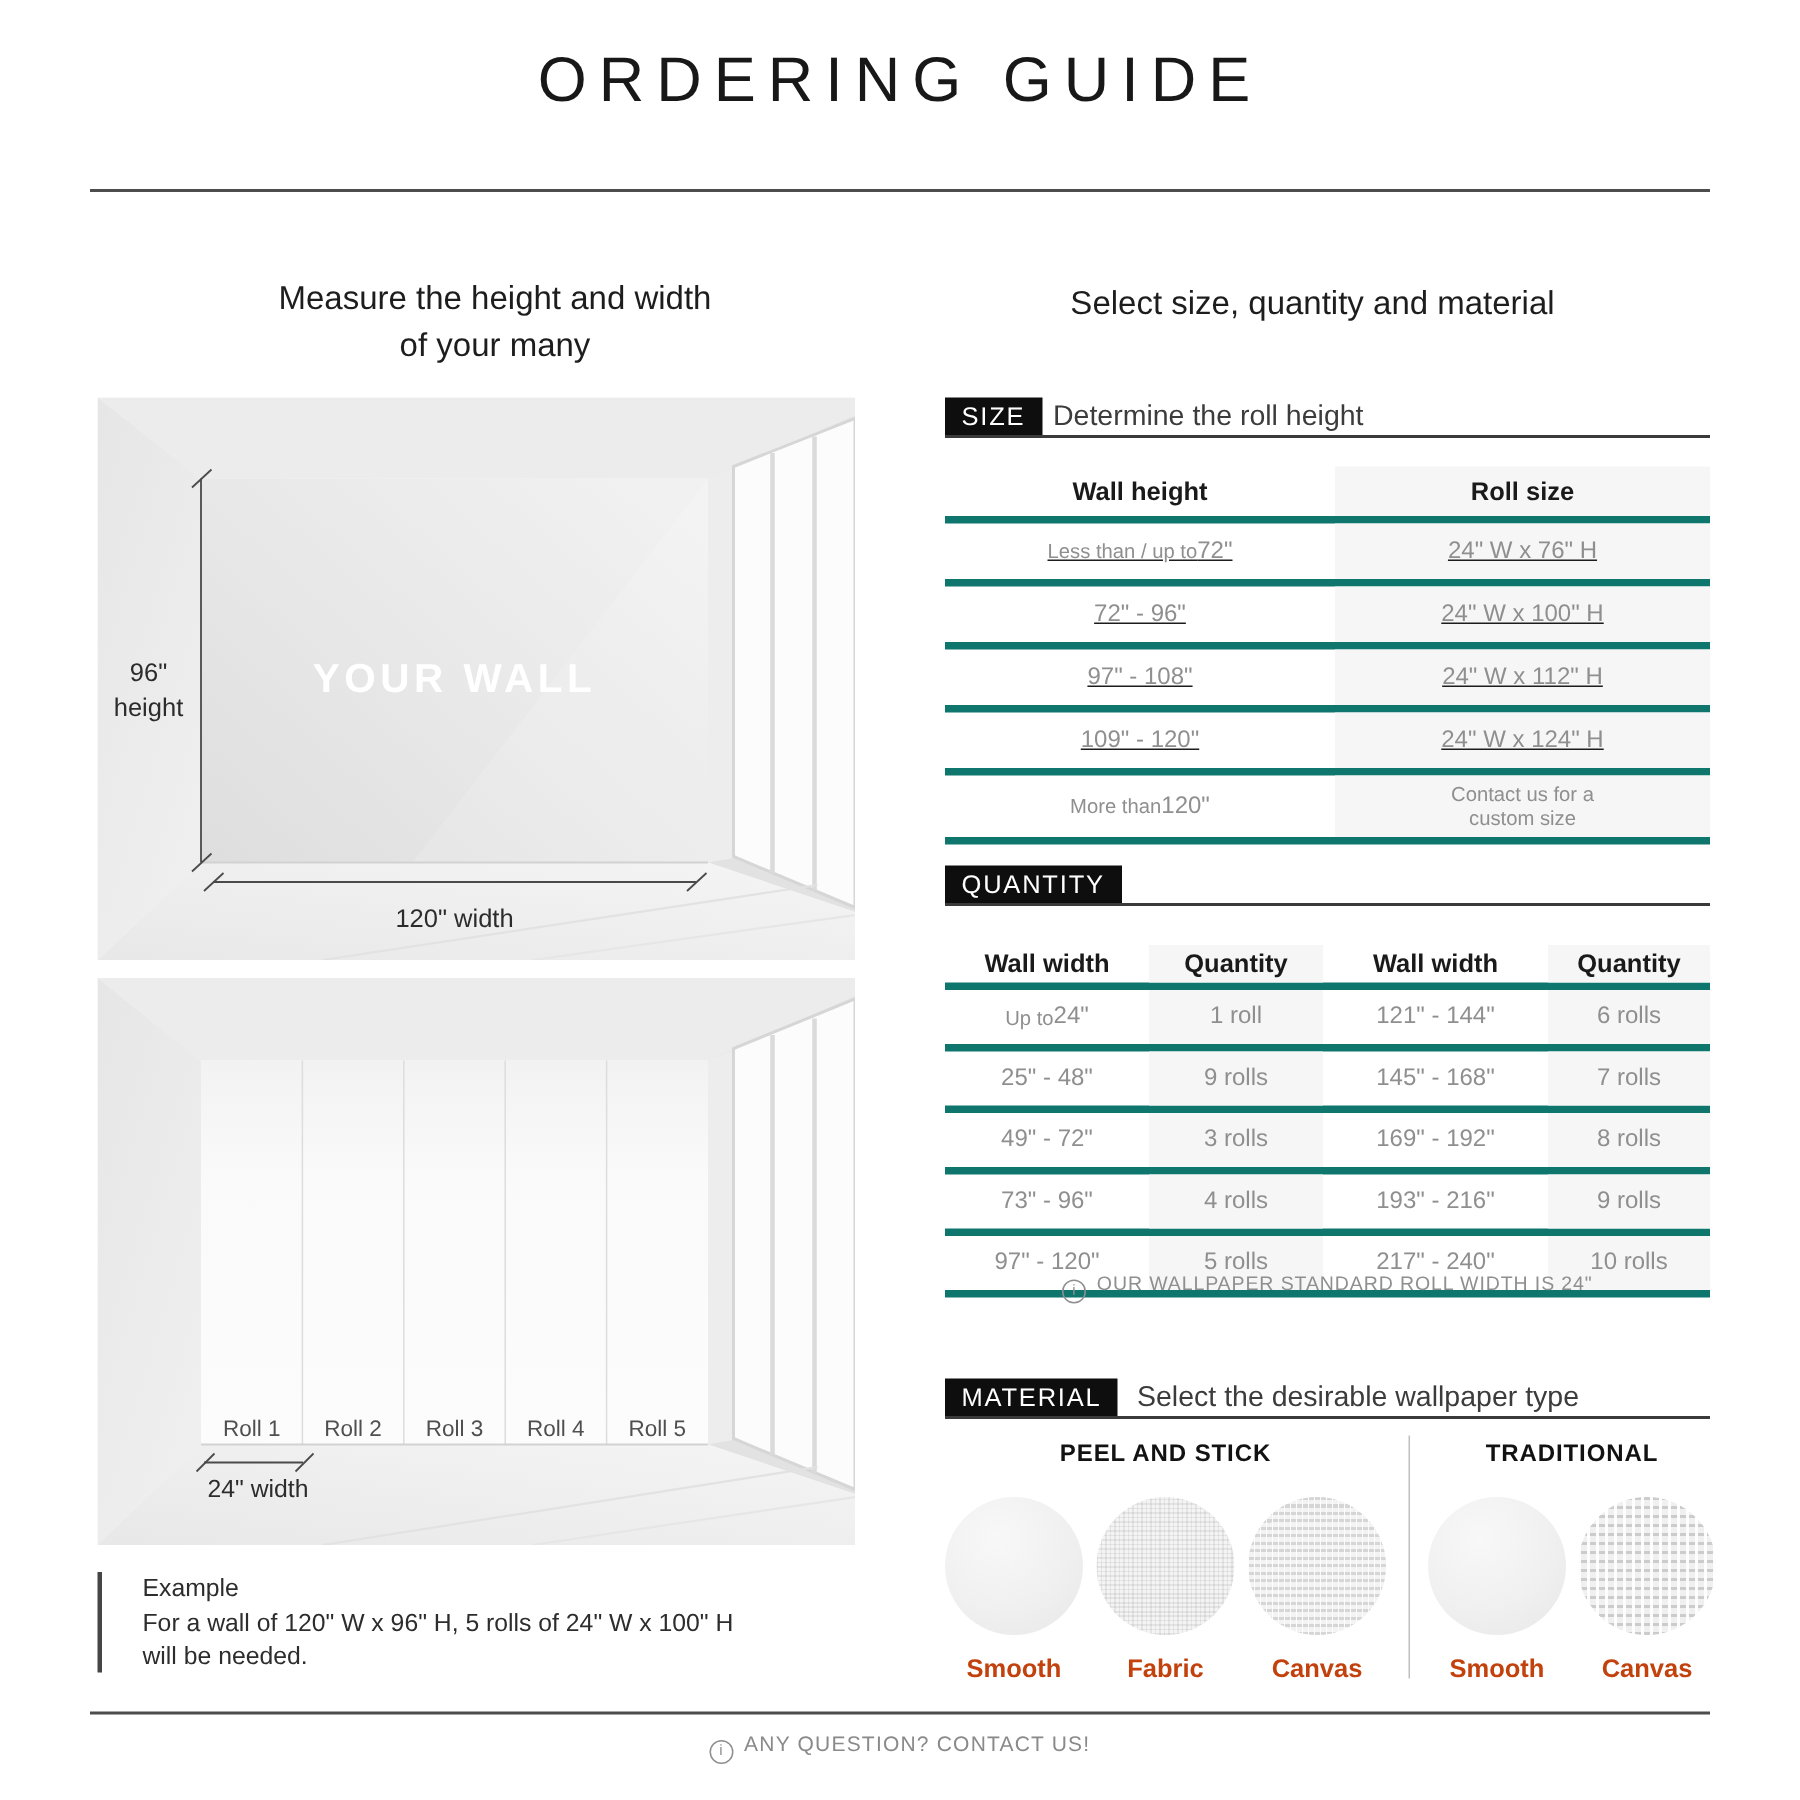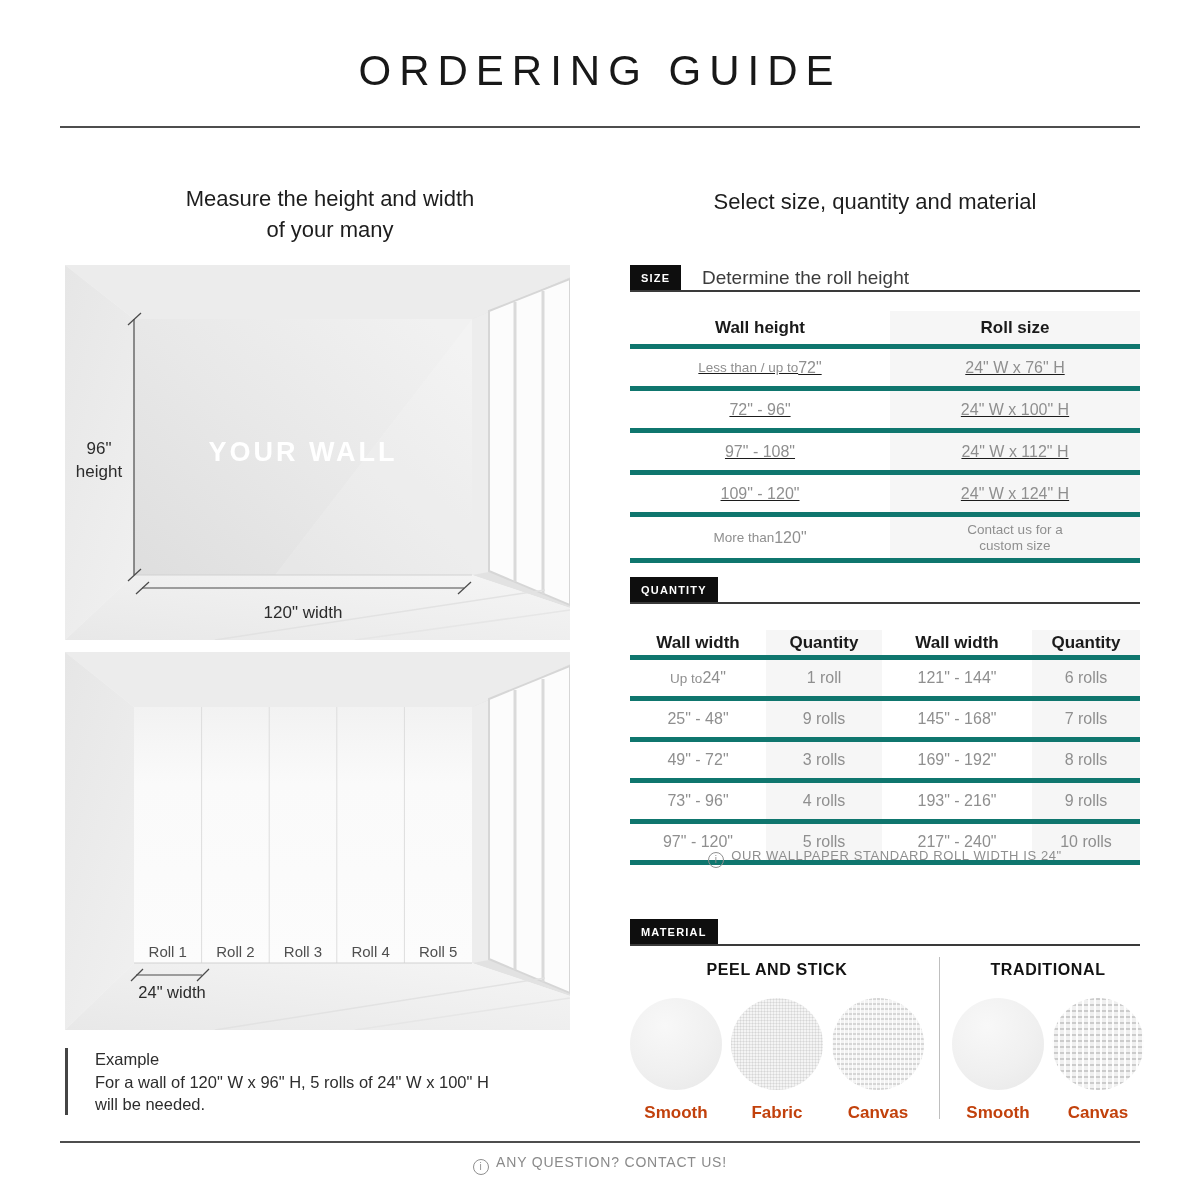--- a/index.html
+++ b/index.html
@@ -1,38 +1,38 @@
 <!DOCTYPE html>
 <html><head>
 <meta charset="utf-8">
 <style>
   html,body{margin:0;padding:0;background:#ffffff;}
   .page{position:relative;width:1200px;height:1200px;background:#fff;overflow:hidden;
         font-family:"Liberation Sans","DejaVu Sans",sans-serif;color:#1c1c1c;}
 
-  .title{position:absolute;top:47px;left:0;width:1200px;text-align:center;
+  .title{position:absolute;top:29px;left:0;width:1200px;text-align:center;
          font-size:42px;letter-spacing:8px;font-weight:normal;color:#181818;}
   .hr{position:absolute;height:2px;background:#4d4d4d;}
   .hr-top{left:60px;top:126px;width:1080px;}
   .hr-bottom{left:60px;top:1141px;width:1080px;}
 
   .col-heading{position:absolute;font-size:22px;line-height:31px;color:#1d1d1d;text-align:center;}
   .left-heading{left:65px;top:183px;width:530px;}
   .right-heading{left:615px;top:186px;width:520px;}
 
   .room{position:absolute;left:65px;}
   .room-1{top:265px;}
   .room-2{top:652px;}
 
   .example{position:absolute;left:65px;top:1048px;border-left:3px solid #454545;
            padding-left:27px;font-size:16.5px;line-height:22px;color:#2d2d2d;}
   .example .ex-title{margin-bottom:1px;}
 
   .badge{position:absolute;left:630px;height:26px;background:#0e0e0e;color:#ffffff;
-         font-weight:bold;font-size:11px;letter-spacing:1.2px;display:flex;
+         font-weight:normal;font-size:17px;letter-spacing:1.2px;display:flex;
          align-items:center;padding:0 11px;}
   .badge-size{top:265px;}
   .badge-qty{top:577px;}
   .badge-mat{top:919px;}
   .sec-label{position:absolute;height:26px;display:flex;align-items:center;
              font-size:19px;color:#3c3c3c;}
   .lbl-size{left:702px;top:265px;}
   .lbl-qty{left:757px;top:577px;}
   .lbl-mat{left:758px;top:919px;}
   .sec-rule{position:absolute;left:630px;width:510px;height:2px;background:#3a3a3a;}
@@ -298,20 +298,21 @@
     </div>
   </div>
 
   <div class="qt-note">
     <span class="info-i">
         <span>i</span>
       </span><span>OUR WALLPAPER STANDARD ROLL WIDTH IS 24"</span>
   </div>
 
   <div class="badge badge-mat">MATERIAL</div>
+  <div class="sec-label lbl-mat">Select the desirable wallpaper type</div>
   <div class="sec-rule rule-mat"></div>
 
   <div class="mat-group mat-group-1">
     <div class="mat-head">PEEL AND STICK</div>
     <div class="sw-row">
       <div class="sw">
         <div class="sw-circle tex-smooth"></div>
         <div class="sw-label">Smooth</div>
       </div>
       <div class="sw">

